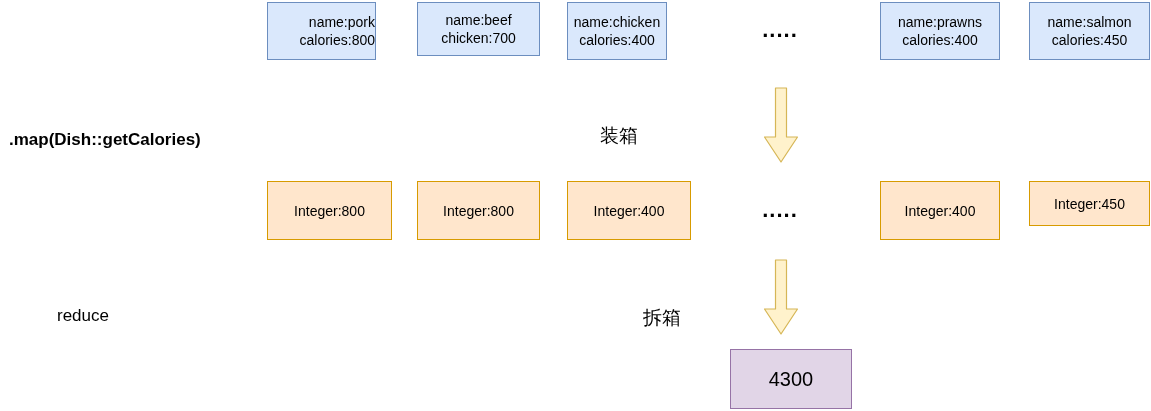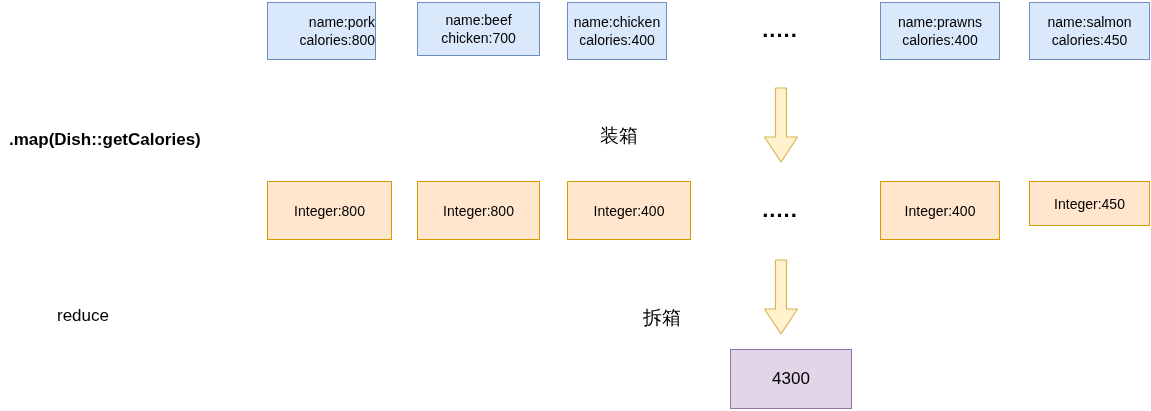--- a/index.html
+++ b/index.html
@@ -21,21 +21,21 @@
     display: flex;
     flex-direction: column;
     align-items: center;
     justify-content: center;
     text-align: center;
     font-size: 14px;
     line-height: 18px;
   }
   .box.blue   { background: var(--blue-fill);   border: 1px solid var(--blue-border); }
   .box.orange { background: var(--orange-fill); border: 1px solid var(--orange-border); }
-  .box.purple { background: var(--purple-fill); border: 1px solid var(--purple-border); font-size: 17px; }
+  .box.purple { background: var(--purple-fill); border: 1px solid var(--purple-border); font-size: 20px; }
   .label {
     position: absolute;
     white-space: nowrap;
     font-size: 17px;
     line-height: 20px;
   }
   .label.cjk { font-size: 19px; line-height: 22px; margin-top: 20px; }
   .ellipsis {
     position: absolute;
     width: 64px;

